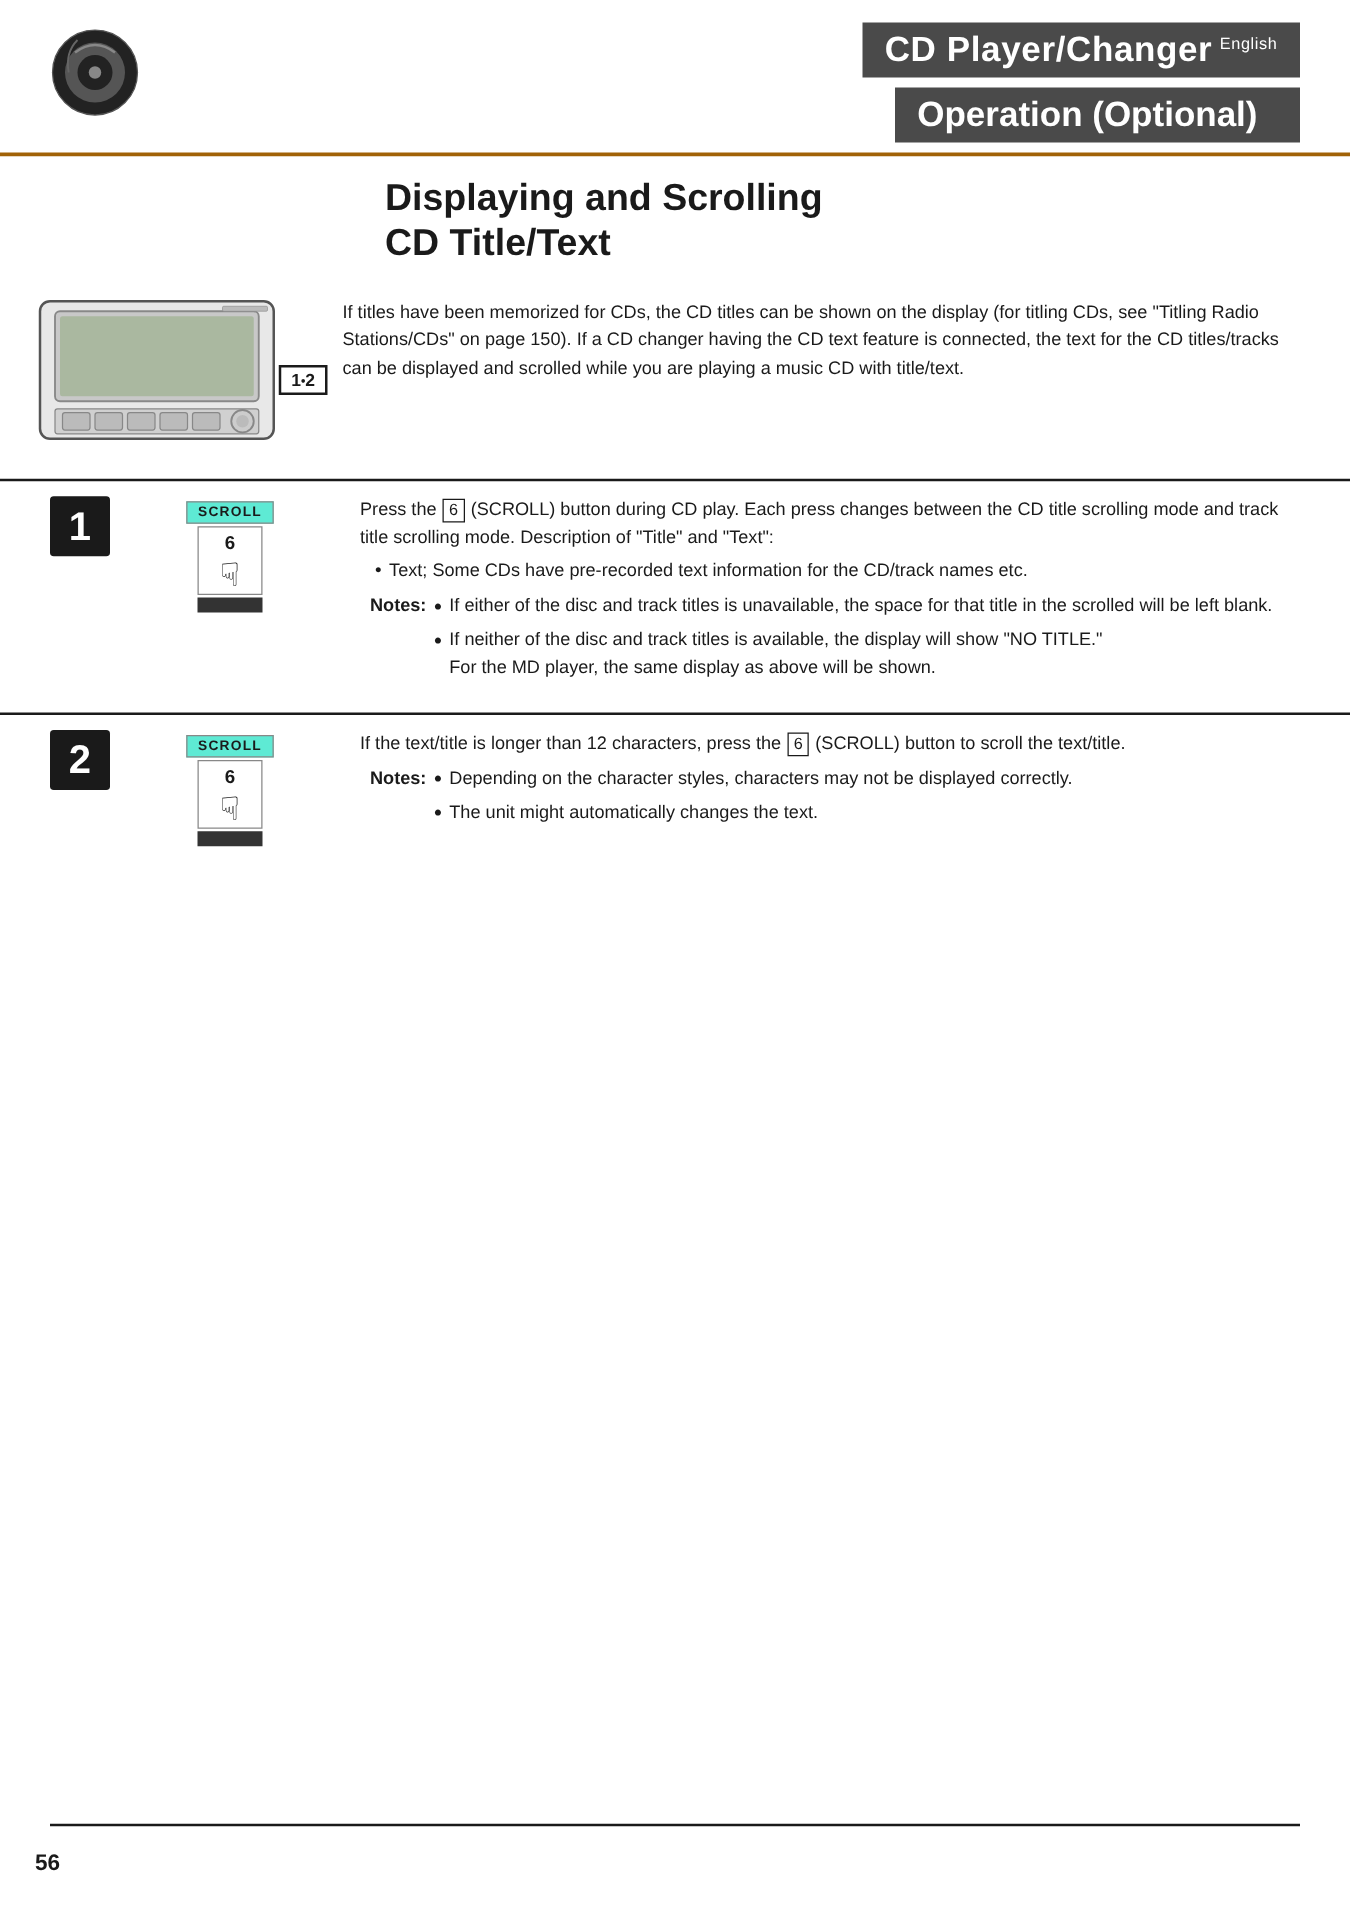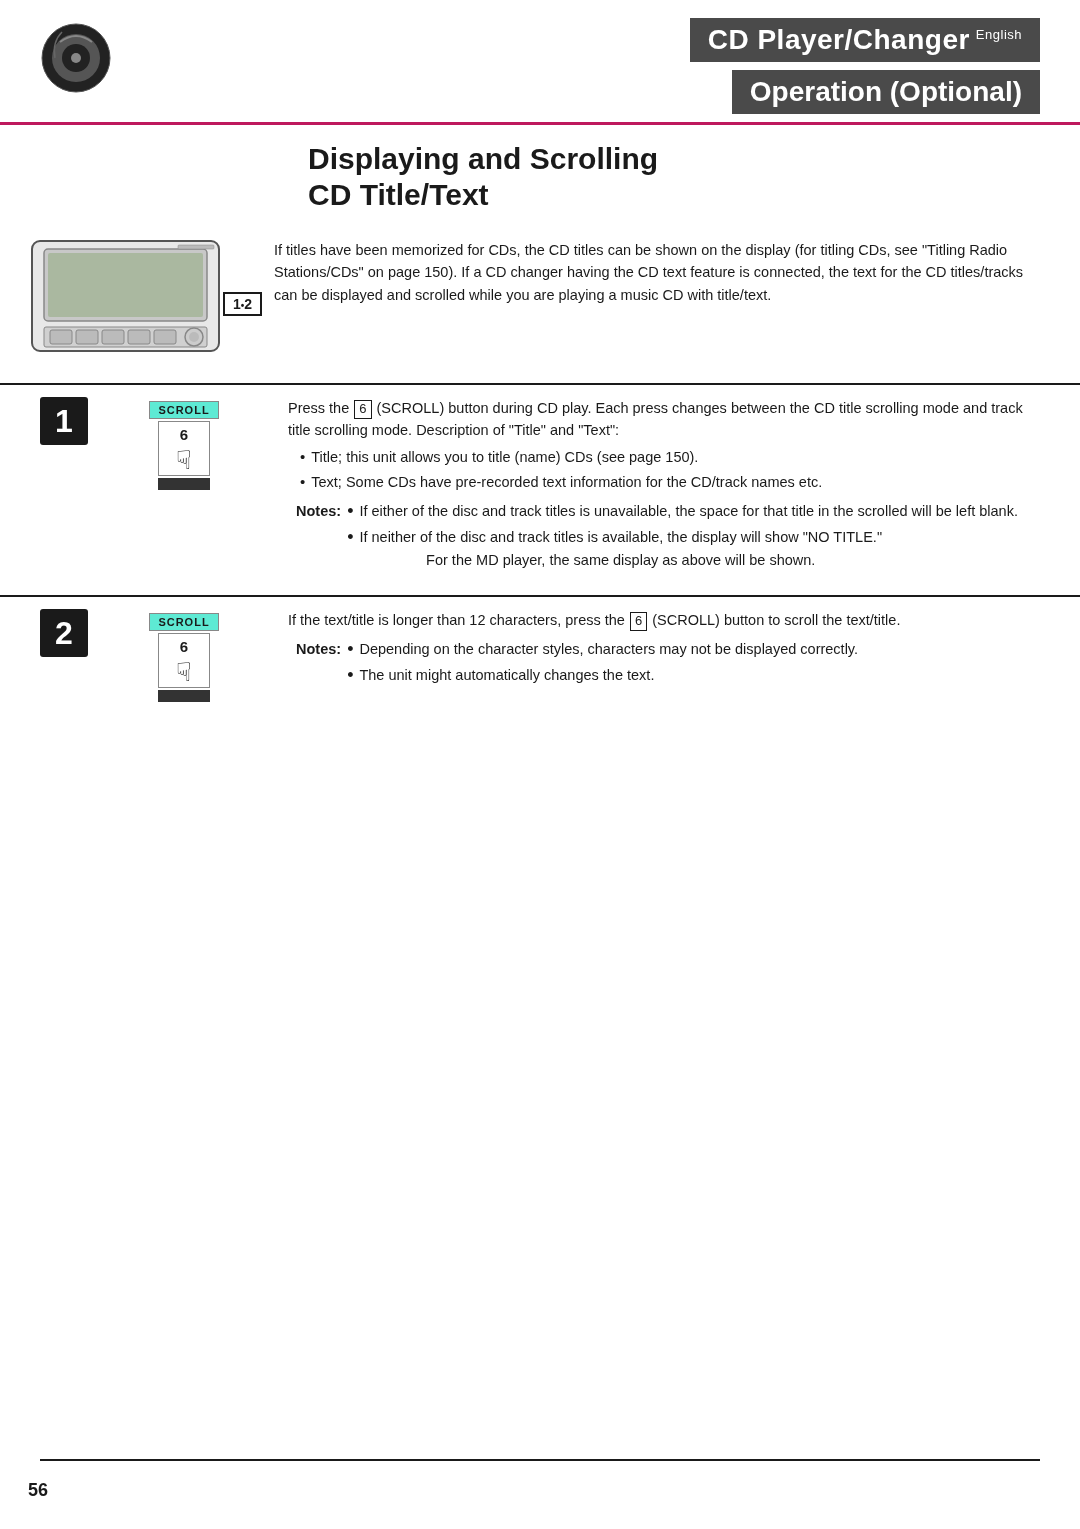--- a/index.html
+++ b/index.html
@@ -12,21 +12,21 @@
       color: #1a1a1a;
       overflow: hidden;
       position: relative;
     }
 
     
     .page-header {
       display: flex;
       align-items: flex-start;
       padding: 18px 40px 0 40px;
-      border-bottom: 3px solid #be185d;
+      border-bottom: 3px solid #a16207;
       padding-bottom: 8px;
     }
     .cd-logo {
       width: 72px;
       height: 72px;
       margin-right: 30px;
       margin-top: 4px;
       flex-shrink: 0;
     }
     .header-title-block {
@@ -45,21 +45,21 @@
     .header-english-small {
       font-size: 13px;
       font-weight: normal;
       vertical-align: super;
       margin-left: 6px;
     }
     .header-subtitle {
       background: #4a4a4a;
       color: #fff;
       display: inline-block;
-      padding: 6px 18px 6px 18px;
+      padding: 6px 34px 6px 18px;
       font-size: 28px;
       font-weight: bold;
       margin-top: 4px;
     }
 
     
     .section-title-block {
       padding: 16px 40px 6px 260px;
       margin-left: 48px;
     }
@@ -182,21 +182,20 @@
     ul.bullet-list li::before {
       content: "•";
       margin-right: 6px;
       flex-shrink: 0;
       font-size: 15px;
       line-height: 1.5;
     }
 
     .notes-block {
       margin-top: 6px;
-      text-align: center;
     }
     .notes-label {
       font-weight: bold;
       margin-right: 6px;
       white-space: nowrap;
     }
 
     
     .key-box {
       display: inline-block;
@@ -336,23 +335,20 @@
       <div class="scroll-finger">☟</div>
     </div>
     <div class="scroll-base"></div>
   </div>
 
   <div class="step-text">
     <p>
       Press the <span class="key-box">6</span> (SCROLL) button during CD play. Each press changes between the CD title scrolling mode and track title scrolling mode. Description of "Title" and "Text":
     </p>
     <ul class="bullet-list" style="margin-top:4px;">
-      <li>
-          <span>Title; this unit allows you to title (name) CDs (see page 150).</span>
-        </li>
       <li>
           <span>Text; Some CDs have pre-recorded text information for the CD/track names etc.</span>
         </li>
     </ul>
     <div class="notes-block">
       <div class="notes-bullet-row">
         <span class="notes-label">Notes:</span>
         <div class="notes-bullet-content">
           <div style="display:flex;align-items:flex-start;margin-bottom:3px;">
             <span style="margin-right:6px;font-size:18px;line-height:1.3;">•</span>

